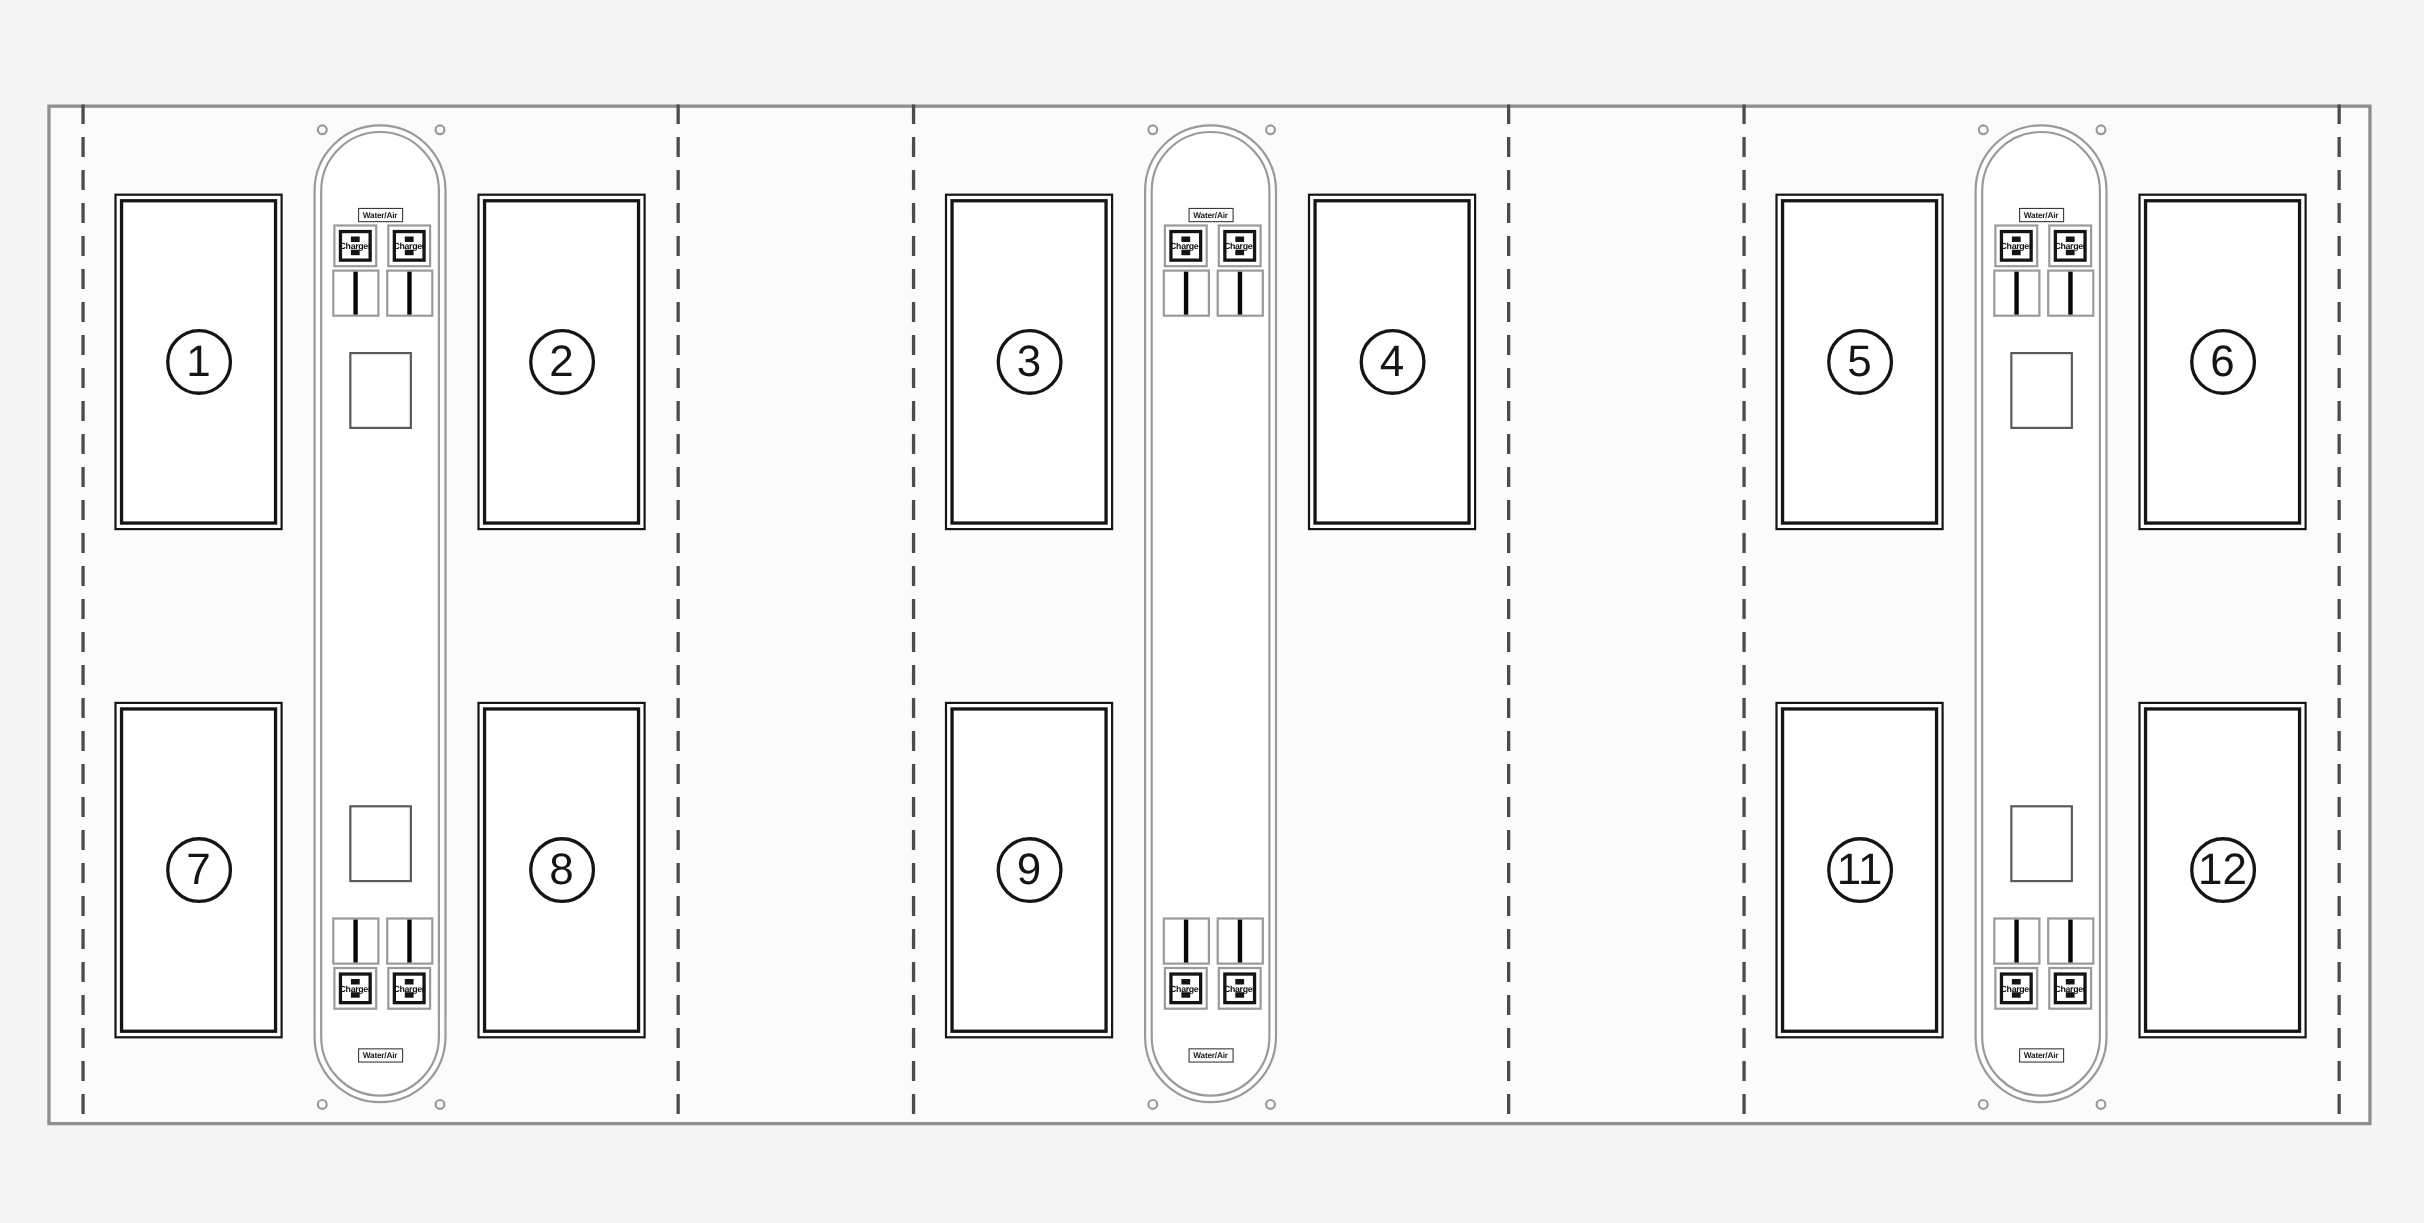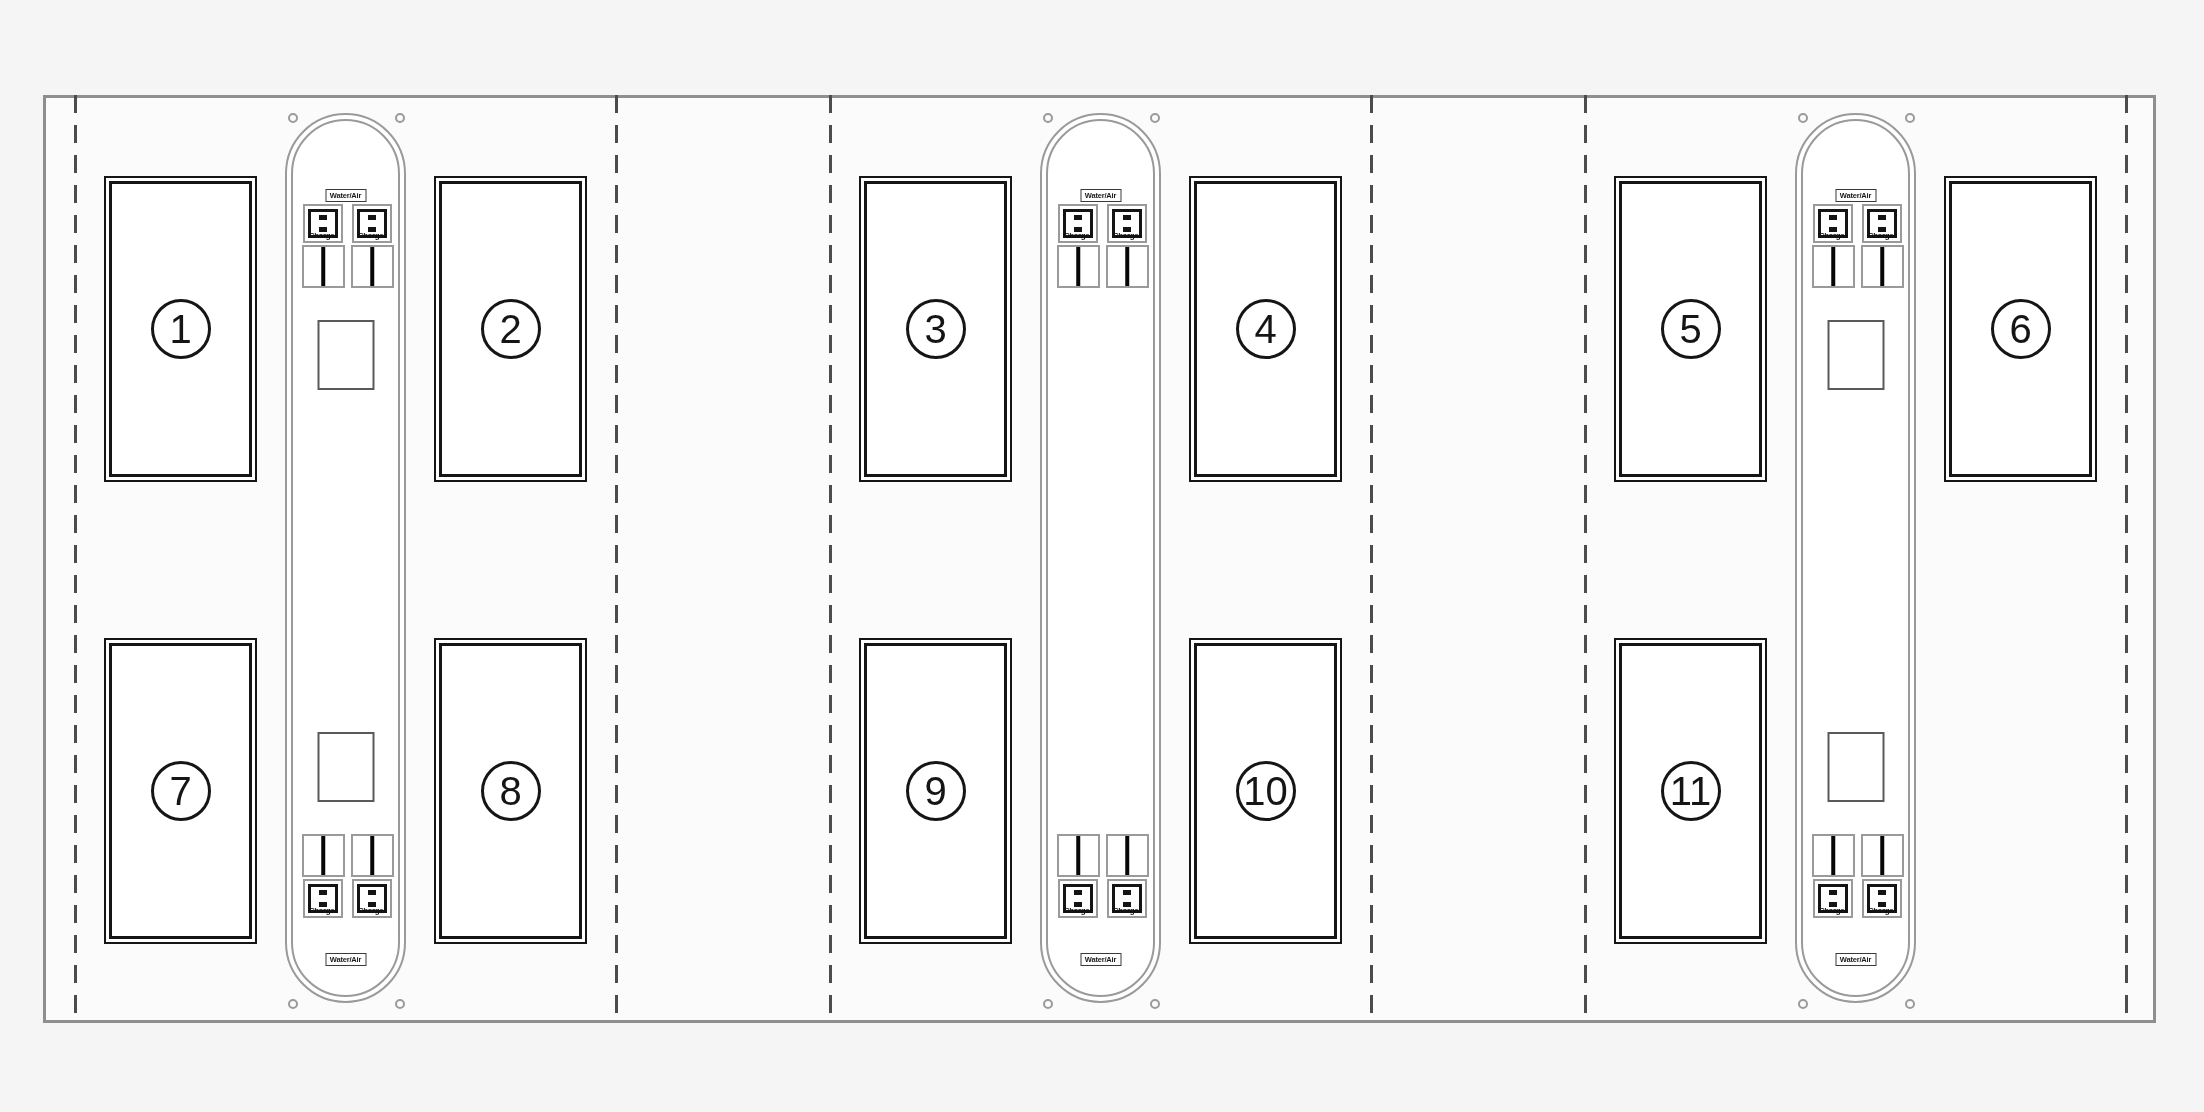--- a/index.html
+++ b/index.html
@@ -47,21 +47,21 @@
   .wa.top{ top:59px; } .wa.bot{ top:823px; }
 
   .unit{ position:absolute; width:40px; height:39px; border:2px solid #9a9a9a; background:#ffffff; }
   .unit.p1{ left:16px; } .unit.p2{ left:65px; }
   .unit.t{ top:89px; } .unit.b{ top:764px; }
   .unit-core{ position:absolute; inset:3px; border:3px solid #141414; background:#ffffff; }
   .plug{ position:absolute; left:50%; transform:translateX(-50%); width:8px; height:5px; background:#141414; }
   .plug.pt{ top:3px; } .plug.pb{ bottom:3px; }
   .unit-label{
     position:absolute; left:50%; top:50%; transform:translate(-50%,-50%);
-    font-size:8px; font-weight:bold; color:#111111; white-space:nowrap; letter-spacing:-0.3px;margin-top:11px;
+    font-size:8px; font-weight:bold; color:#111111; white-space:nowrap; letter-spacing:-0.3px;
   }
 
   .stub{ position:absolute; width:43px; height:43px; border:2px solid #9a9a9a; background:#ffffff; }
   .stub.p1{ left:14.5px; } .stub.p2{ left:63.5px; }
   .stub.t{ top:130px; } .stub.b{ top:719px; }
   .stub-line{ position:absolute; left:50%; transform:translateX(-50%); top:0; bottom:0; width:3.5px; background:#060606; }
 
   .pad{
     position:absolute; left:50%; transform:translateX(-50%);
     width:57px; height:70px; border:2.5px solid #5a5a5a; background:#ffffff;
@@ -179,26 +179,20 @@
       <div class="badge">
           <span>4</span>
         </div>
     </div>
     <div class="stall bl">
       <div class="stall-inner"></div>
       <div class="badge">
           <span>9</span>
         </div>
     </div>
-    <div class="stall br">
-      <div class="stall-inner"></div>
-      <div class="badge">
-          <span>10</span>
-        </div>
-    </div>
 
     <div class="bolt btl"></div>
     <div class="bolt btr"></div>
     <div class="bolt bbl"></div>
     <div class="bolt bbr"></div>
 
     <div class="island">
       <div class="island-inner"></div>
       <div class="wa top">Water/Air</div>
 
@@ -262,20 +256,26 @@
       <div class="badge">
           <span>6</span>
         </div>
     </div>
     <div class="stall bl">
       <div class="stall-inner"></div>
       <div class="badge">
           <span>11</span>
         </div>
     </div>
+    <div class="stall br">
+      <div class="stall-inner"></div>
+      <div class="badge">
+          <span>12</span>
+        </div>
+    </div>
 
     <div class="bolt btl"></div>
     <div class="bolt btr"></div>
     <div class="bolt bbl"></div>
     <div class="bolt bbr"></div>
 
     <div class="island">
       <div class="island-inner"></div>
       <div class="wa top">Water/Air</div>
 

